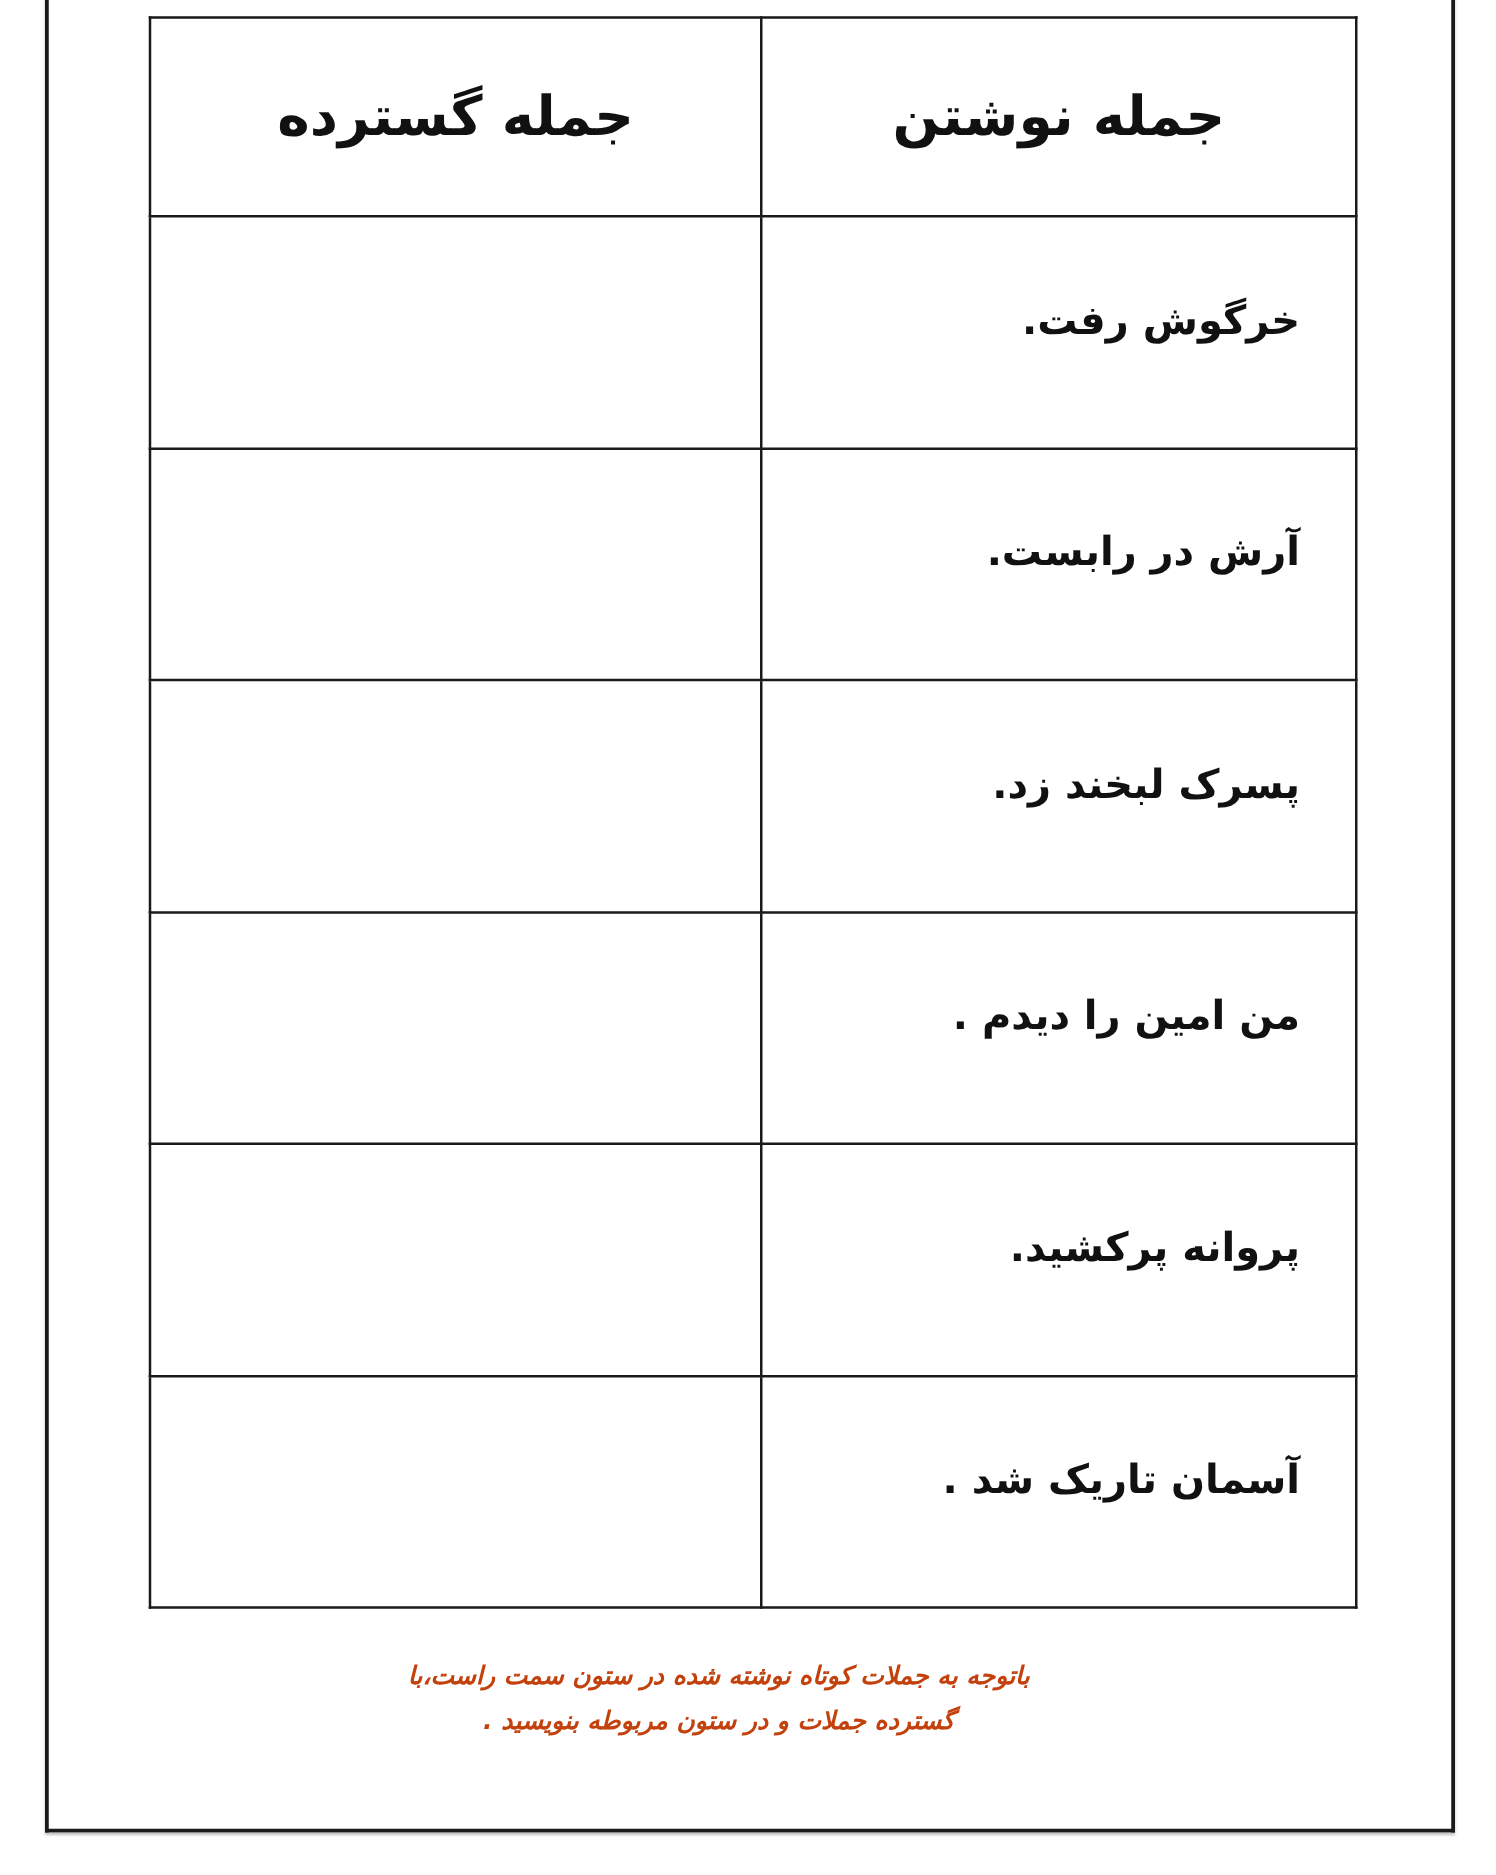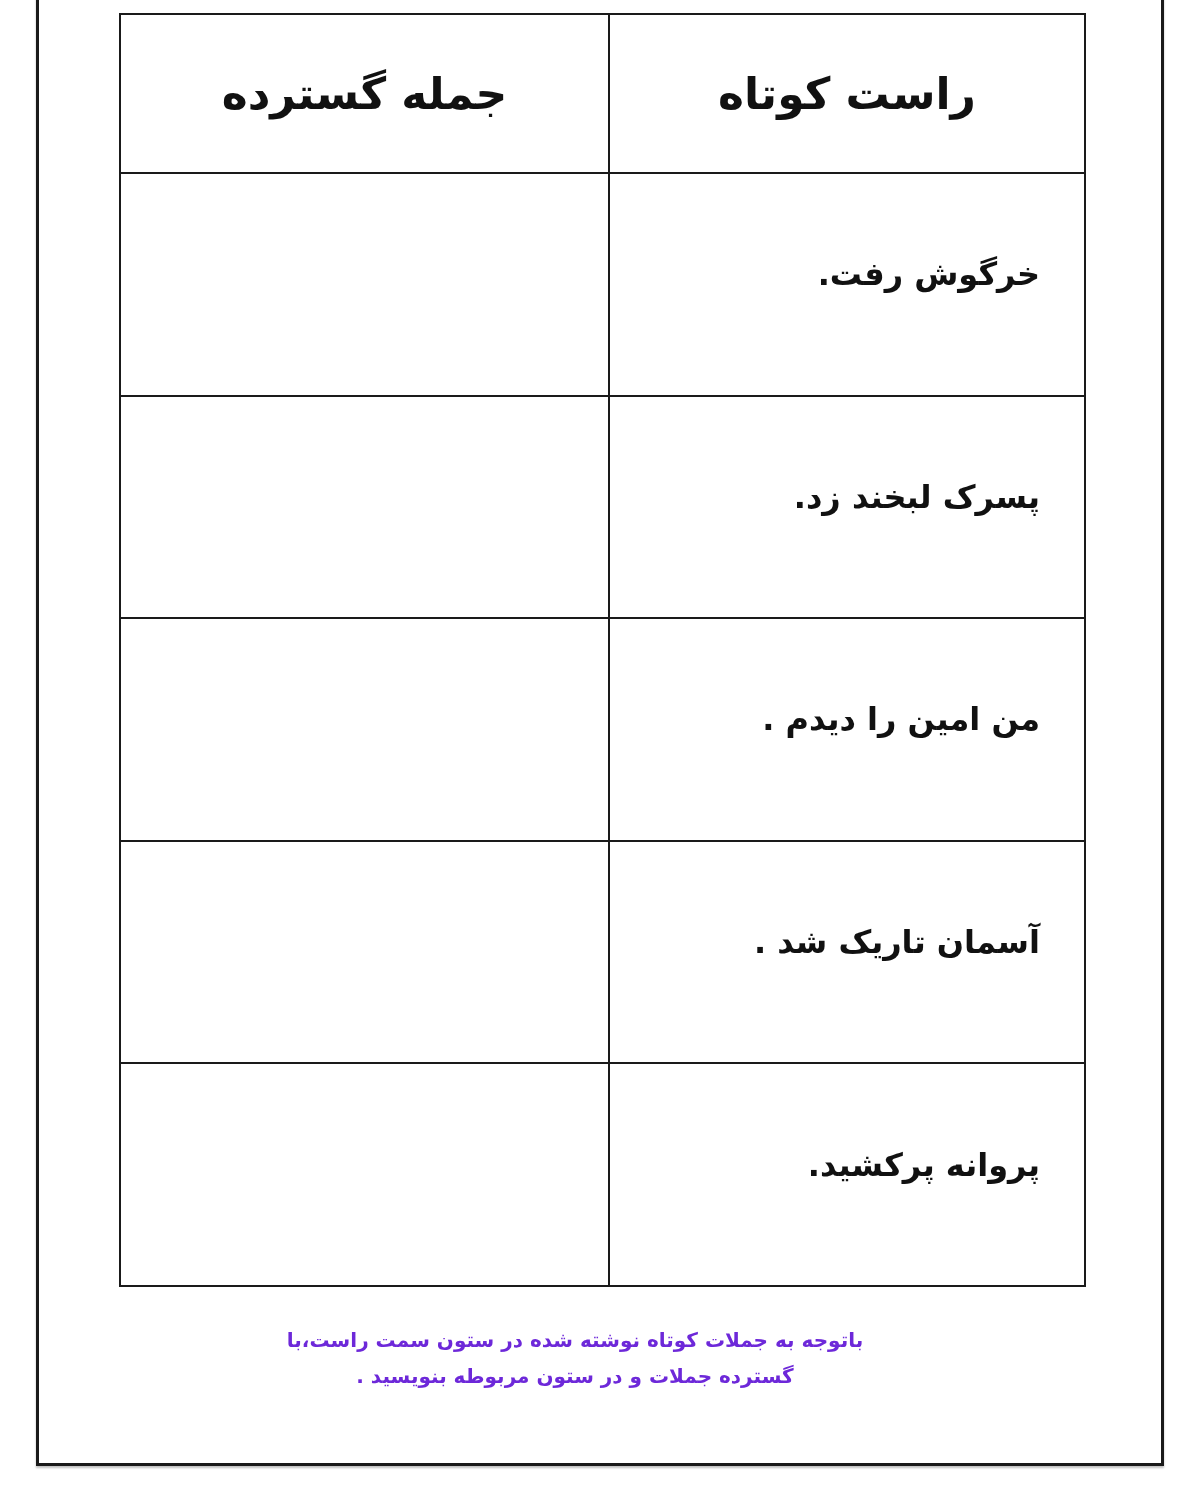--- a/index.html
+++ b/index.html
@@ -72,62 +72,67 @@
       position: absolute;
       left: 150px;
       top: 1322px;
       width: 850px;
       direction: rtl;
       text-align: center;
       font-family: "DejaVu Sans", sans-serif;
       font-weight: bold;
       font-size: 20px;
       line-height: 36px;
-      color: #6d28d9;
+      color: #c2410c;
+      font-style: italic;
     }
     .instructions .line {
       display: block;
       white-space: nowrap;
     }
   </style>
 </head>
 <body>
 
 <div class="page-frame"></div>
 
 <table class="worksheet-table">
   <colgroup>
     <col class="short-col">
     <col class="extended-col">
   </colgroup>
   <thead>
     <tr>
-      <th class="header-cell">راست کوتاه</th>
+      <th class="header-cell">جمله نوشتن</th>
       <th class="header-cell">جمله گسترده</th>
     </tr>
   </thead>
   <tbody>
     <tr>
       <td class="short-cell">خرگوش رفت.</td>
+      <td class="answer-cell"></td>
+    </tr>
+    <tr>
+      <td class="short-cell">آرش در رابست.</td>
       <td class="answer-cell"></td>
     </tr>
     <tr>
       <td class="short-cell">پسرک لبخند زد.</td>
       <td class="answer-cell"></td>
     </tr>
     <tr>
       <td class="short-cell">من امین را دیدم .</td>
       <td class="answer-cell"></td>
     </tr>
     <tr>
-      <td class="short-cell">آسمان تاریک شد .</td>
+      <td class="short-cell">پروانه پرکشید.</td>
       <td class="answer-cell"></td>
     </tr>
     <tr>
-      <td class="short-cell">پروانه پرکشید.</td>
+      <td class="short-cell">آسمان تاریک شد .</td>
       <td class="answer-cell"></td>
     </tr>
   </tbody>
 </table>
 
 <div class="instructions">
   <span class="line">باتوجه به جملات کوتاه نوشته شده در ستون سمت راست،با</span>
   <span class="line">گسترده جملات و در ستون مربوطه بنویسید .</span>
 </div>
 

